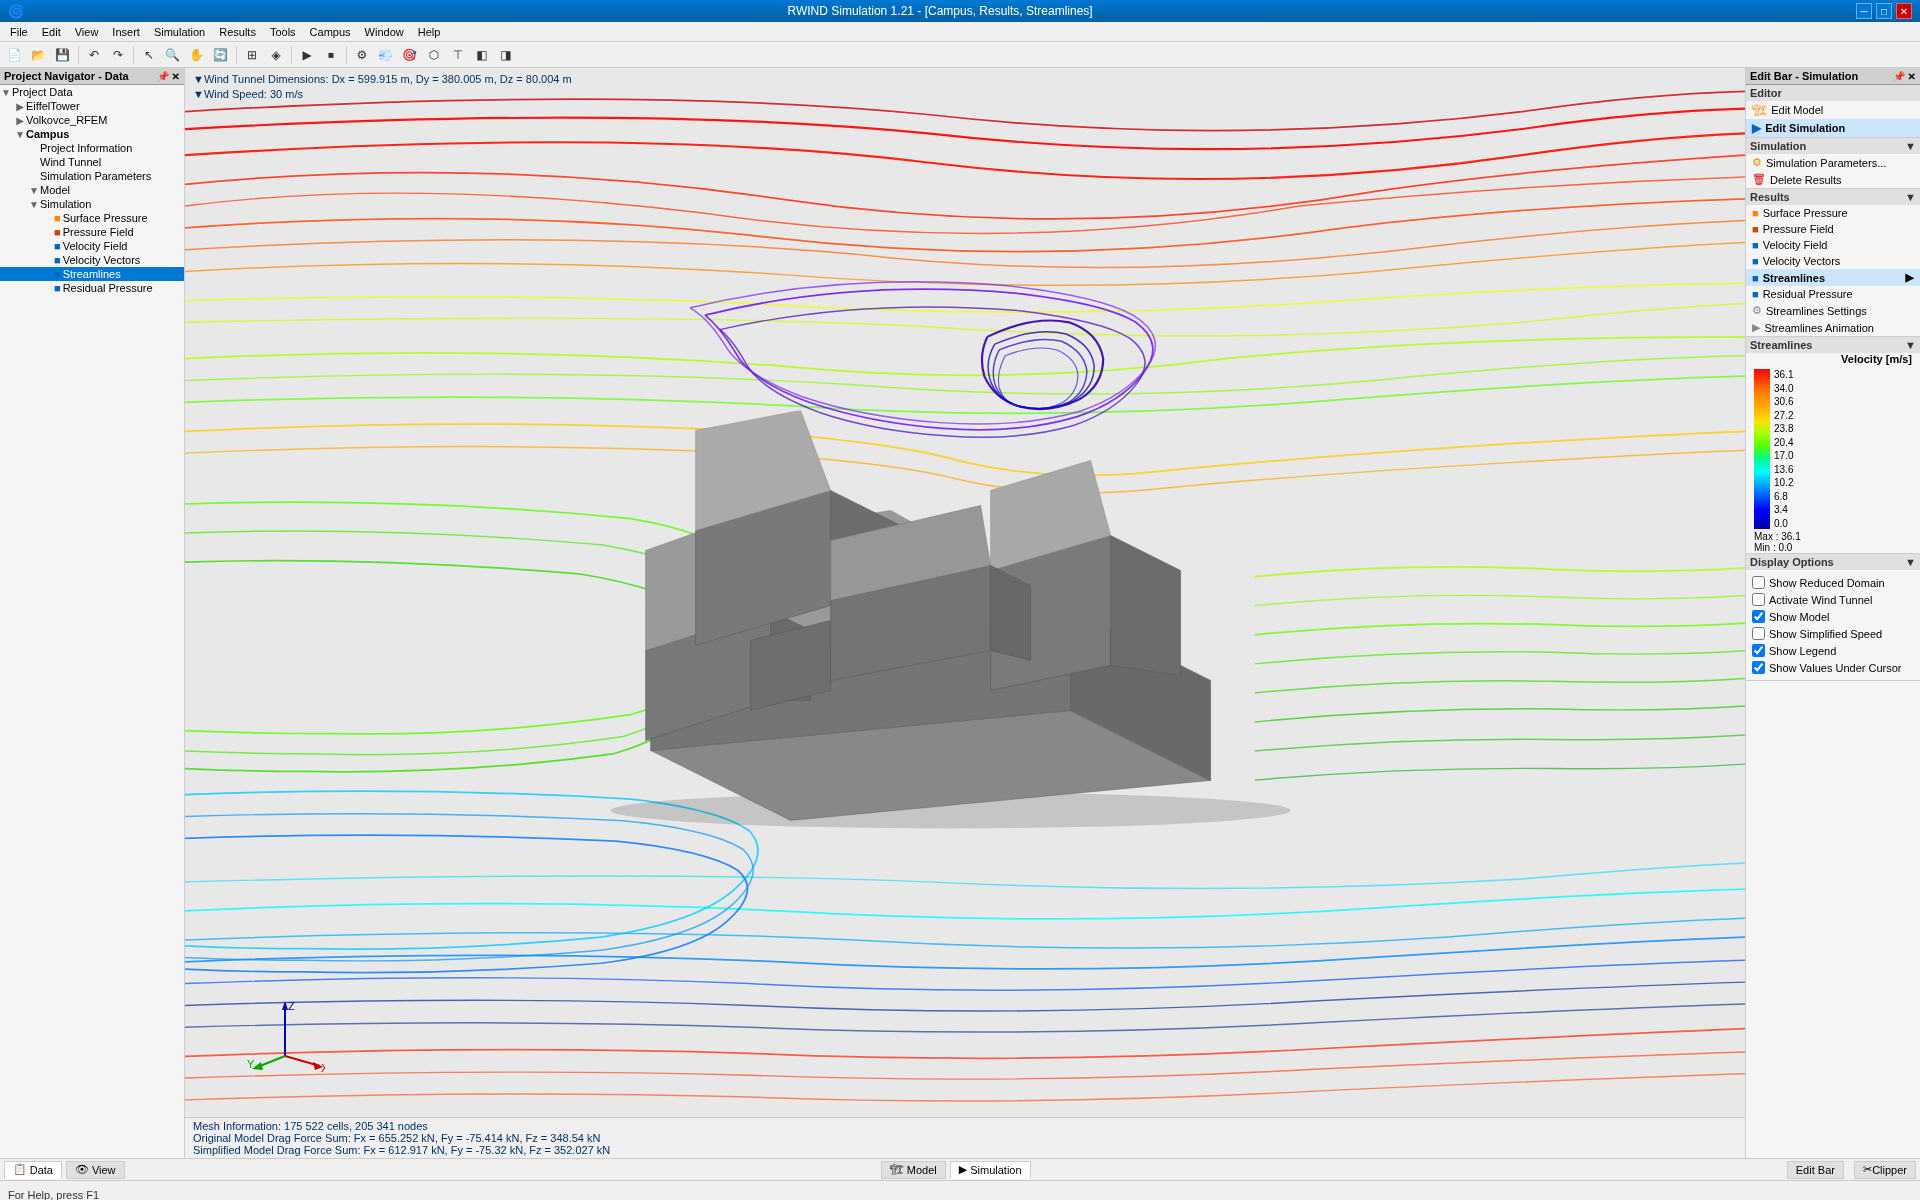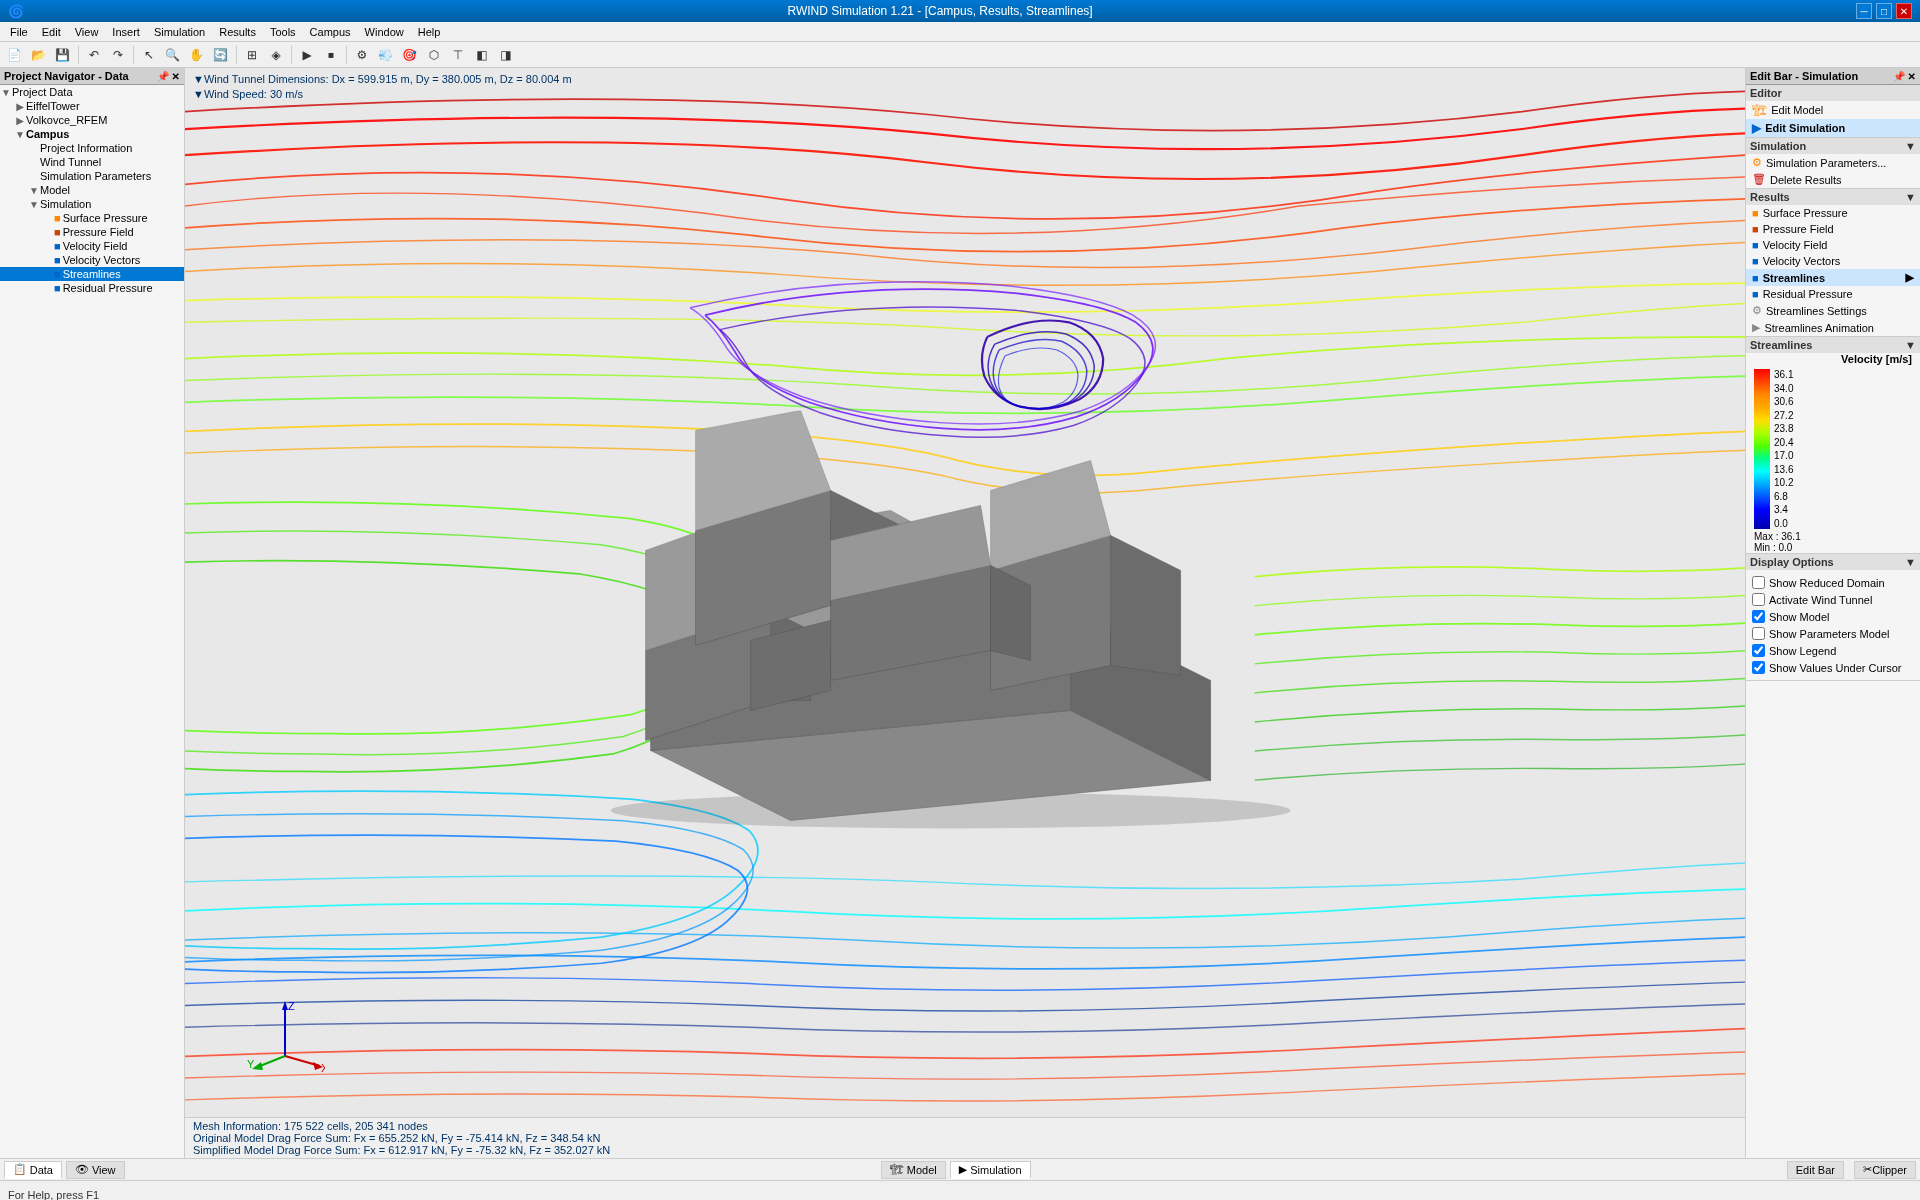--- a/index.html
+++ b/index.html
@@ -678,21 +678,21 @@
         <div class="check-item">
           <input type="checkbox" id="activate-wind" style="">
           <label for="activate-wind">Activate Wind Tunnel</label>
         </div>
         <div class="check-item">
           <input type="checkbox" id="show-model" checked="" style="">
           <label for="show-model">Show Model</label>
         </div>
         <div class="check-item">
           <input type="checkbox" id="show-simplified" style="">
-          <label for="show-simplified">Show Parameters Model</label>
+          <label for="show-simplified">Show Simplified Speed</label>
         </div>
         <div class="check-item">
           <input type="checkbox" id="show-legend" checked="" style="">
           <label for="show-legend">Show Legend</label>
         </div>
         <div class="check-item">
           <input type="checkbox" id="show-values" checked="" style="">
           <label for="show-values">Show Values Under Cursor</label>
         </div>
       </div>

